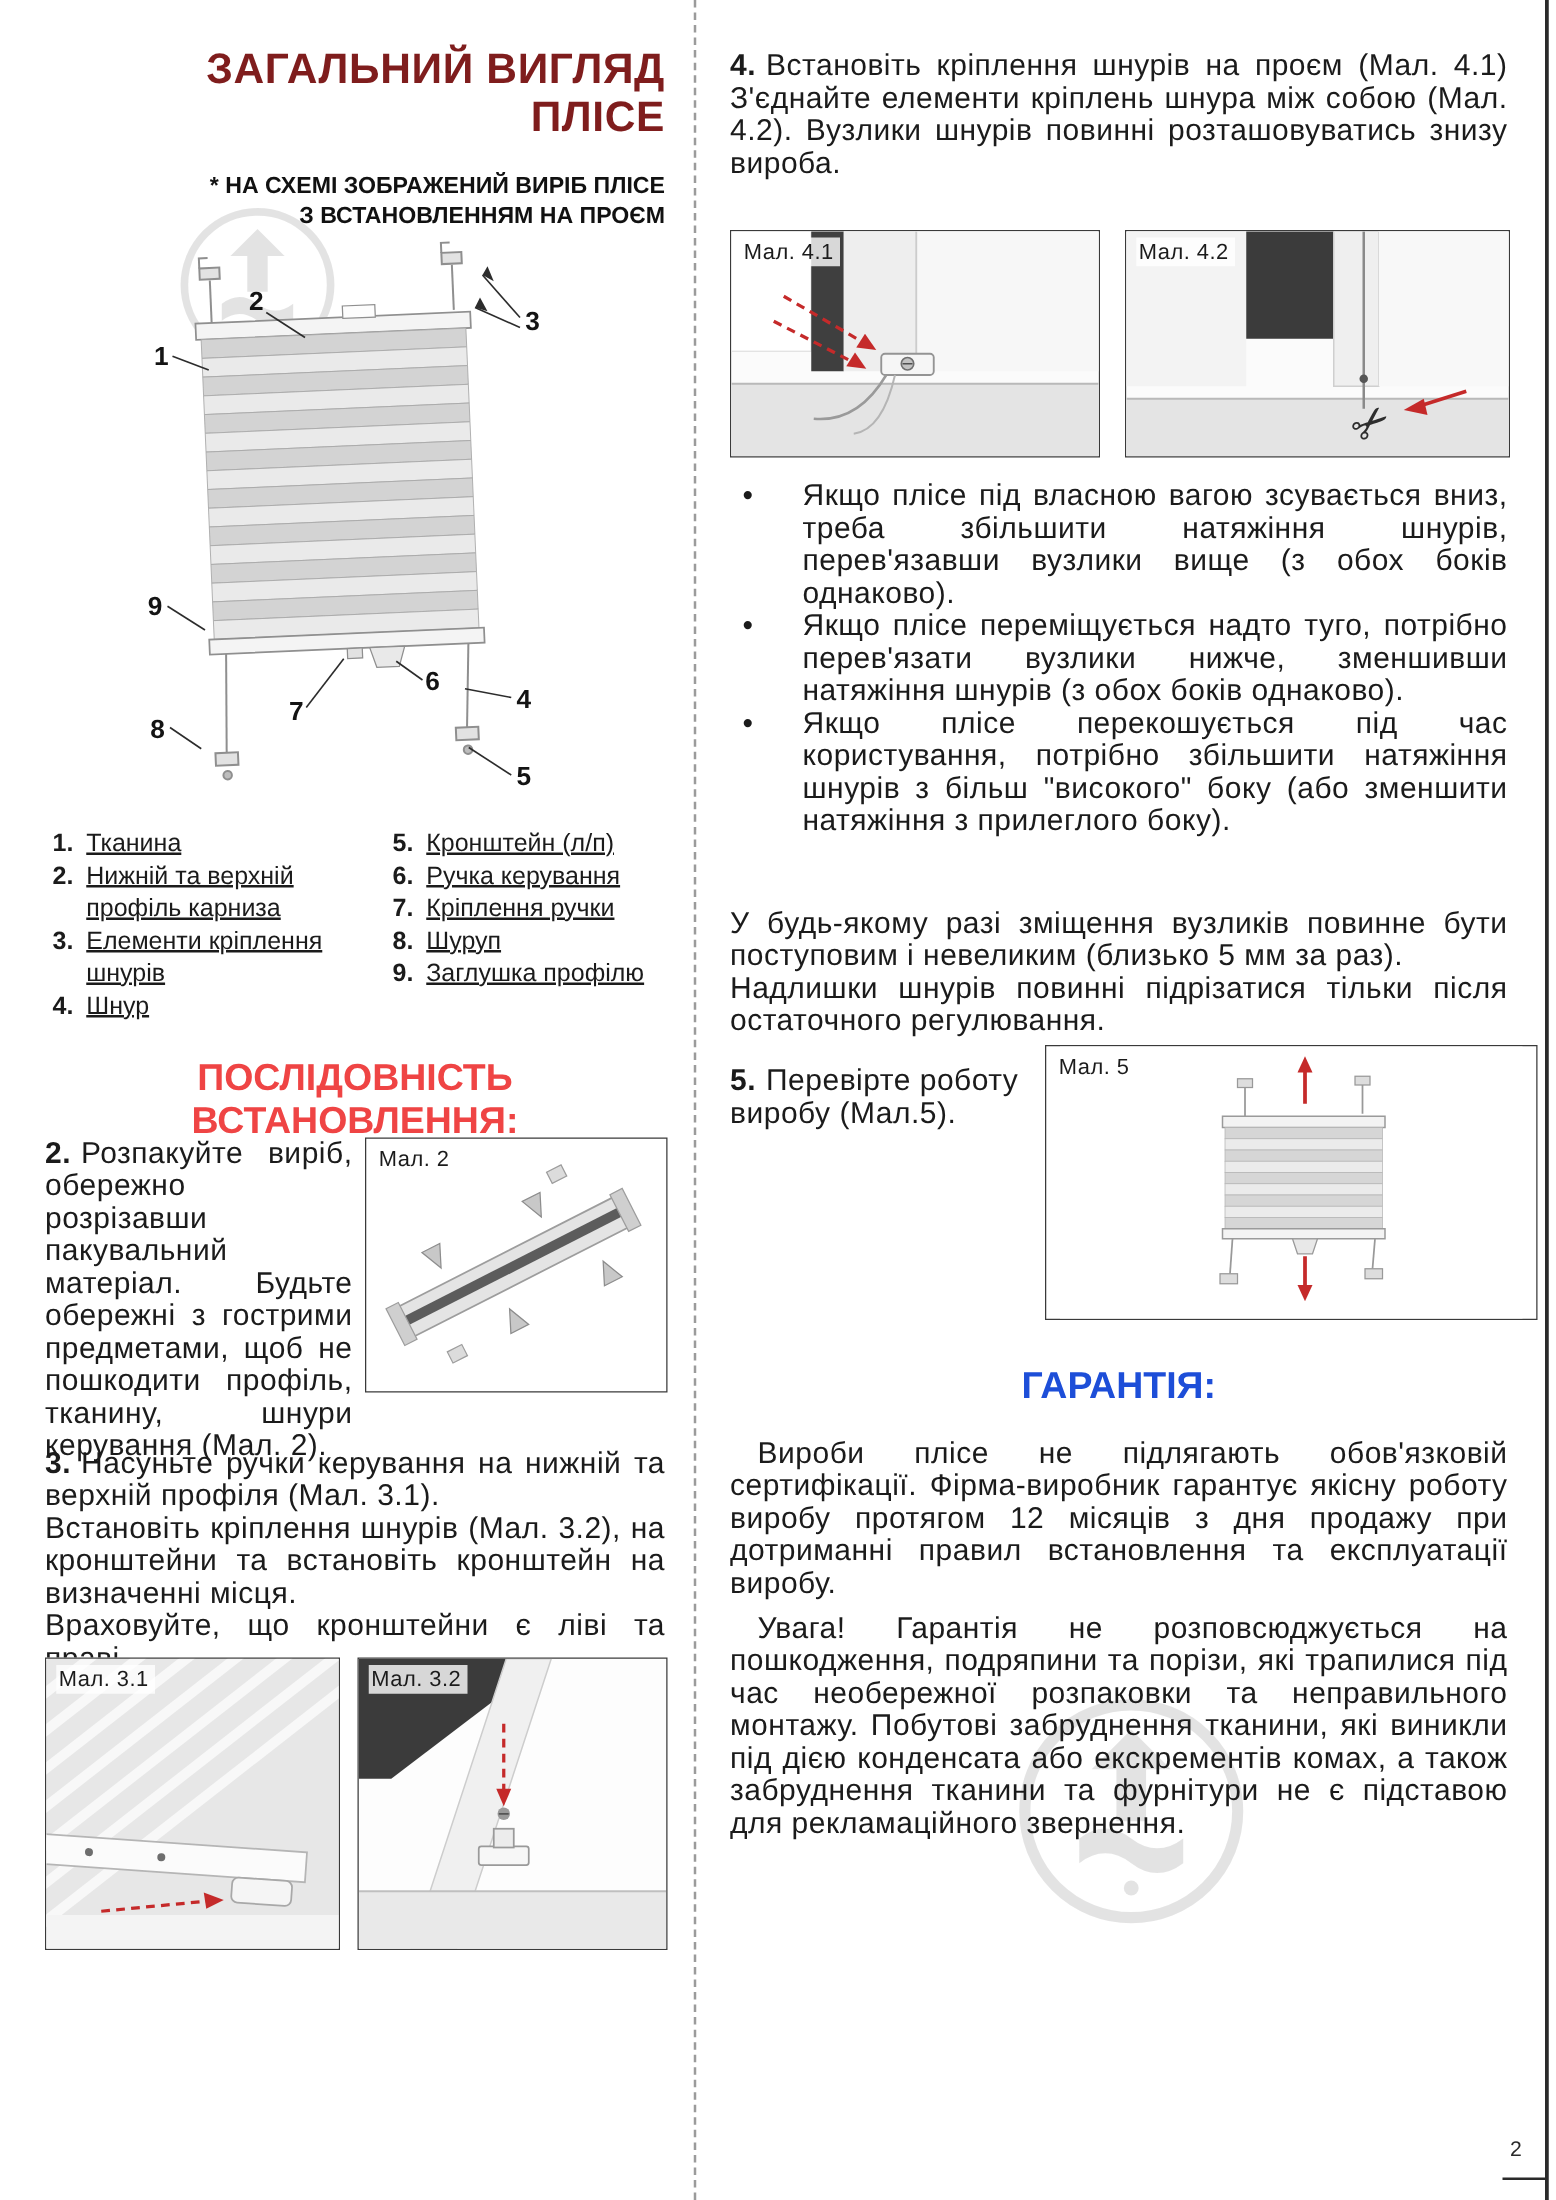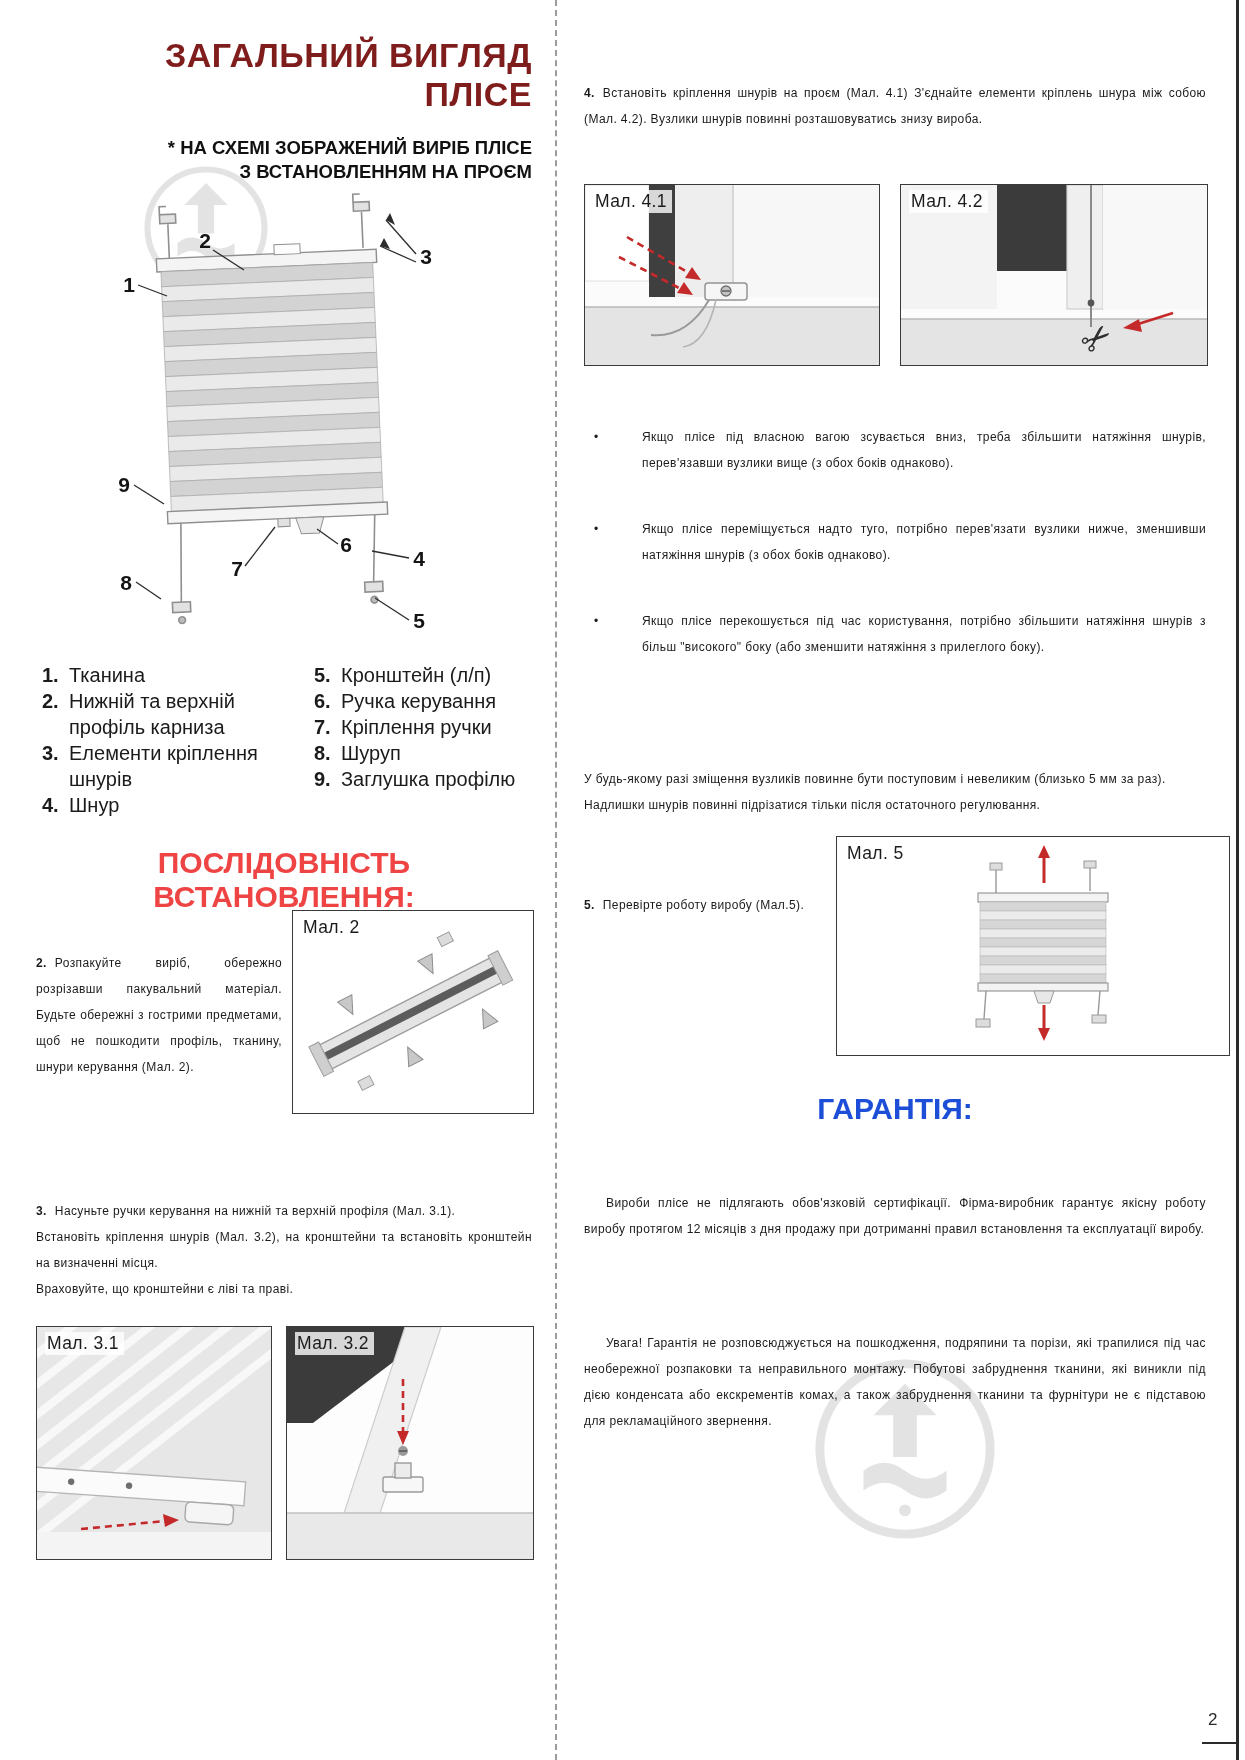--- a/index.html
+++ b/index.html
@@ -22,23 +22,23 @@
   .left-col > *, .right-col > *{position:absolute;margin:0;}
   .doc-title{left:0;top:36px;width:100%;text-align:right;font-weight:bold;font-size:34px;line-height:1.14;letter-spacing:.5px;color:#7f1d1d;}
   .doc-subtitle{left:0;top:136px;width:100%;text-align:right;font-weight:bold;font-size:18.5px;line-height:1.3;color:#111;}
   .main-diagram{left:-2px;top:186px;}
   .legend{left:6px;top:662px;width:490px;font-size:20px;line-height:26px;}
   .legend-col{position:absolute;top:0;}
   .legend-col.c1{left:0;width:268px;}
   .legend-col.c2{left:272px;width:218px;}
   .legend-item{display:flex;}
   .legend-item .lnum{font-weight:bold;flex:0 0 27px;}
-  .legend-item .ltext{flex:1;}
+  .legend-item .ltext{flex:1;text-decoration:underline;}
   .section-heading{left:0;top:846px;width:100%;text-align:center;font-weight:bold;font-size:30px;color:#ef4444;}
-  .body-text{font-size:12px;line-height:26px;letter-spacing:.4px;text-align:justify;margin-top:40px;}
+  .body-text{font-size:24px;line-height:26px;letter-spacing:.4px;text-align:justify;}
   .bnum{font-weight:bold;margin-right:8px;}
   .step2{left:0;top:910px;width:246px;}
   .figbox{border:1.8px solid #3a3a3a;background:#fff;overflow:hidden;}
   .figbox > svg{position:absolute;left:0;top:0;width:100%;height:100%;}
   .figlabel{position:absolute;left:8px;top:5px;font-size:17.5px;letter-spacing:.4px;z-index:3;background:rgba(255,255,255,.8);padding:1px 5px 1px 2px;}
   .fig2{left:256px;top:910px;width:240px;height:202px;}
   .step3{left:0;top:1158px;width:496px;}
   .fig31{left:0;top:1326px;width:234px;height:232px;}
   .fig32{left:250px;top:1326px;width:246px;height:232px;}
   .step4{left:0;top:40px;width:622px;}

